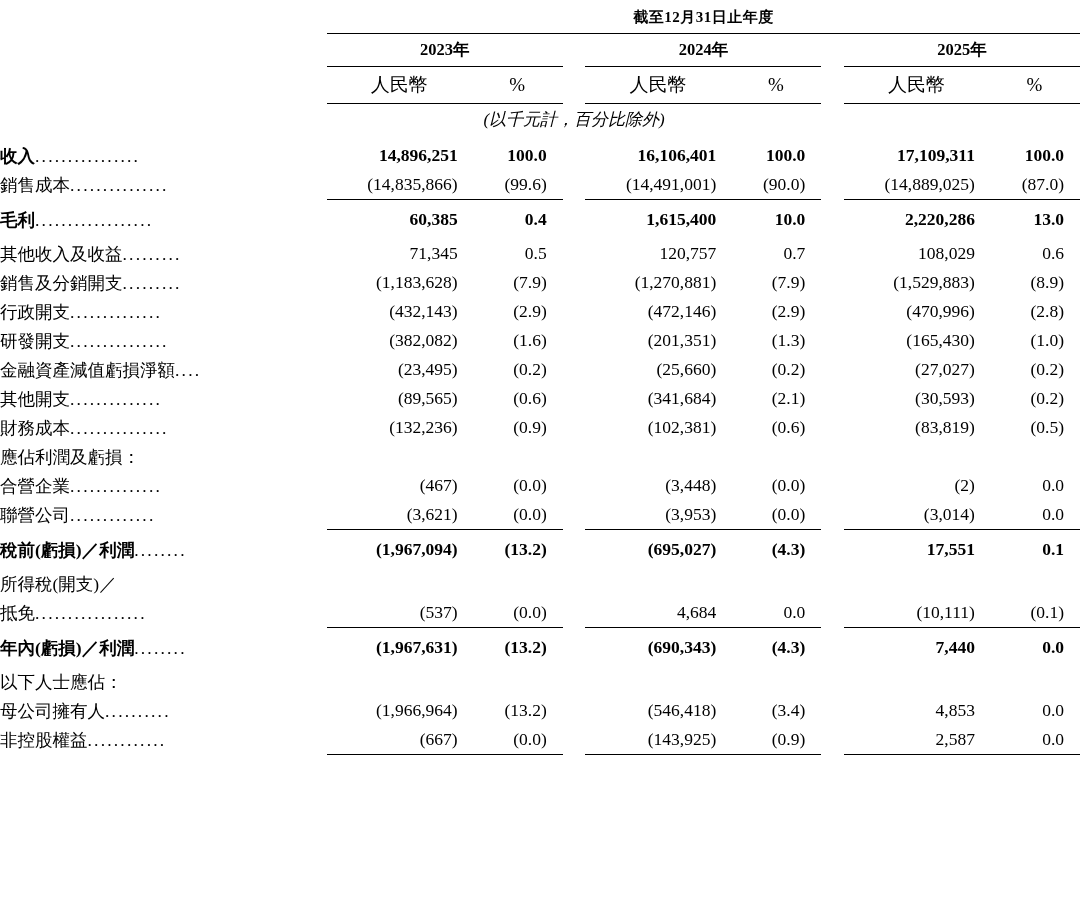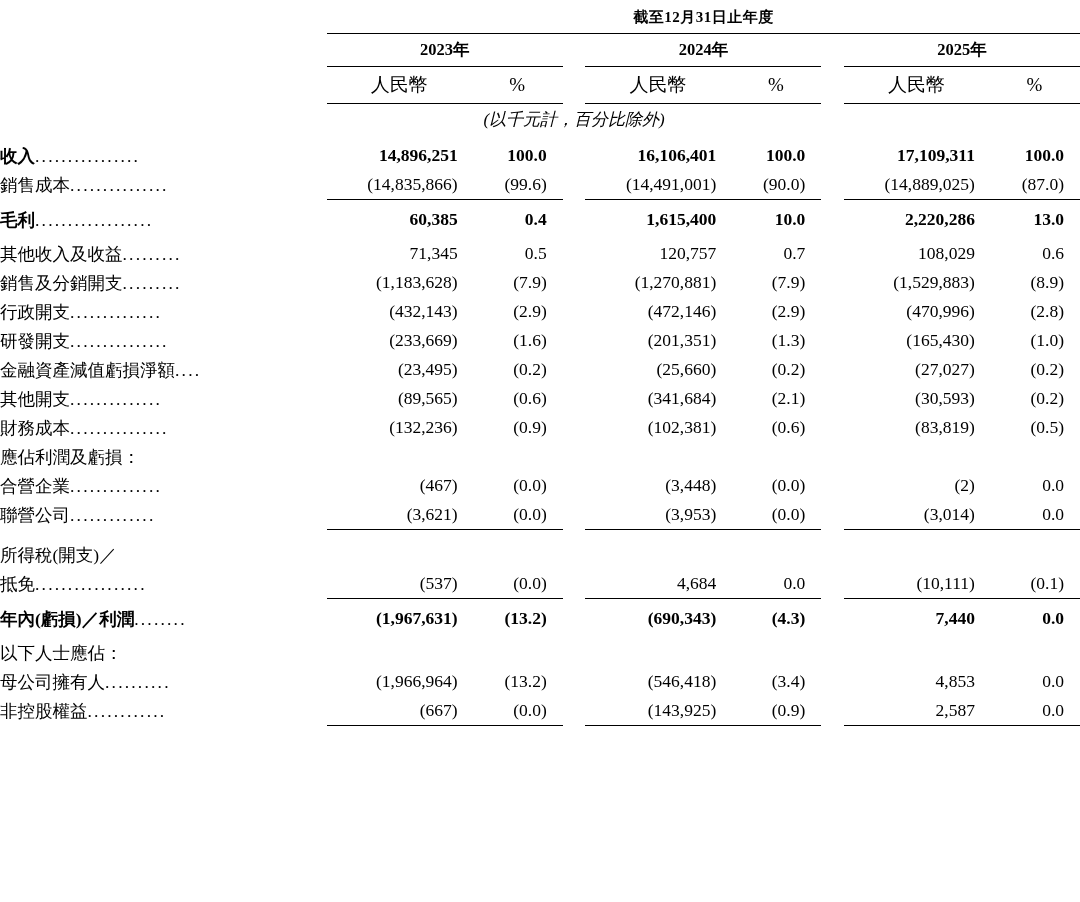--- a/index.html
+++ b/index.html
@@ -215,21 +215,21 @@
           <td class="pct">(2.9)</td>
           <td></td>
           <td class="num">(472,146)</td>
           <td class="pct">(2.9)</td>
           <td></td>
           <td class="num">(470,996)</td>
           <td class="pct">(2.8)</td>
         </tr>
         <tr>
           <td class="lbl"><span>研發開支</span><span class="leaders">...............</span></td>
-          <td class="num">(233,669)</td>
+          <td class="num">(382,082)</td>
           <td class="pct">(1.6)</td>
           <td></td>
           <td class="num">(201,351)</td>
           <td class="pct">(1.3)</td>
           <td></td>
           <td class="num">(165,430)</td>
           <td class="pct">(1.0)</td>
         </tr>
         <tr>
           <td class="lbl"><span>金融資產減值虧損淨額</span><span class="leaders">....</span></td>
@@ -303,20 +303,31 @@
           <td class="r"></td>
           <td></td>
           <td class="r"></td>
           <td class="r"></td>
           <td></td>
           <td class="r"></td>
           <td class="r"></td>
         </tr>
         <tr class="spacer-sm">
           <td colspan="9"></td>
+        </tr>
+        <tr class="bold">
+          <td class="lbl"><span>稅前(虧損)／利潤</span><span class="leaders">........</span></td>
+          <td class="num">(1,967,094)</td>
+          <td class="pct">(13.2)</td>
+          <td></td>
+          <td class="num">(695,027)</td>
+          <td class="pct">(4.3)</td>
+          <td></td>
+          <td class="num">17,551</td>
+          <td class="pct">0.1</td>
         </tr>
         <tr class="spacer-sm">
           <td colspan="9"></td>
         </tr>
         <tr>
           <td class="lbl"><span>所得稅(開支)／</span></td>
           <td class="num"></td>
           <td class="pct"></td>
           <td></td>
           <td class="num"></td>

